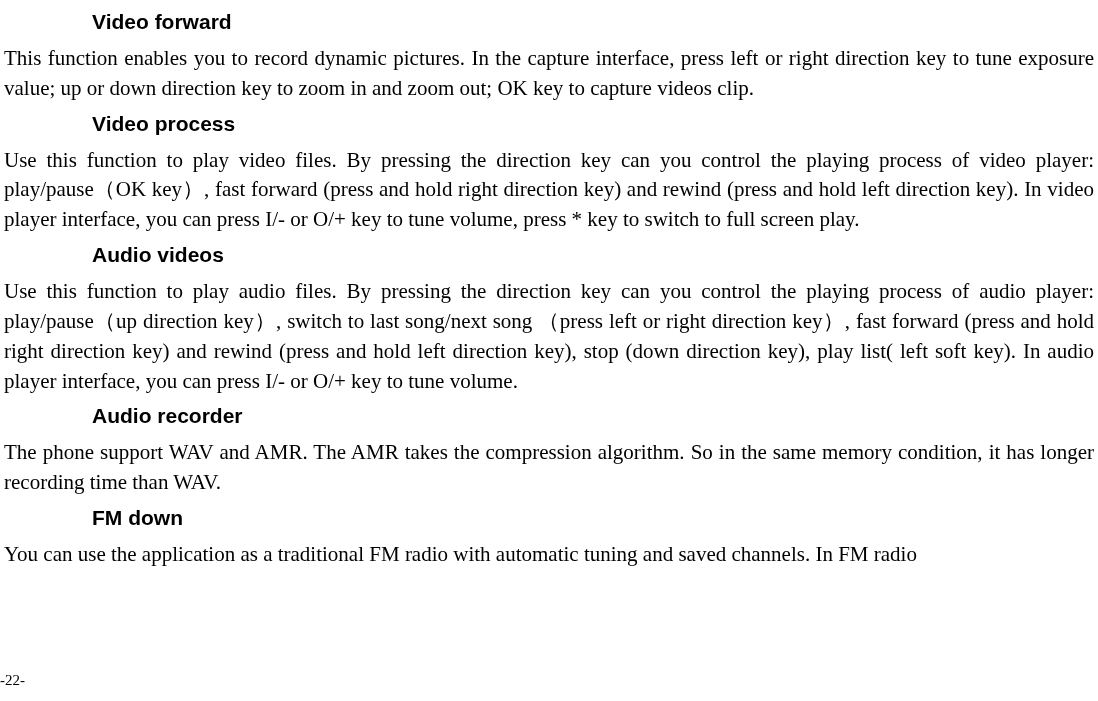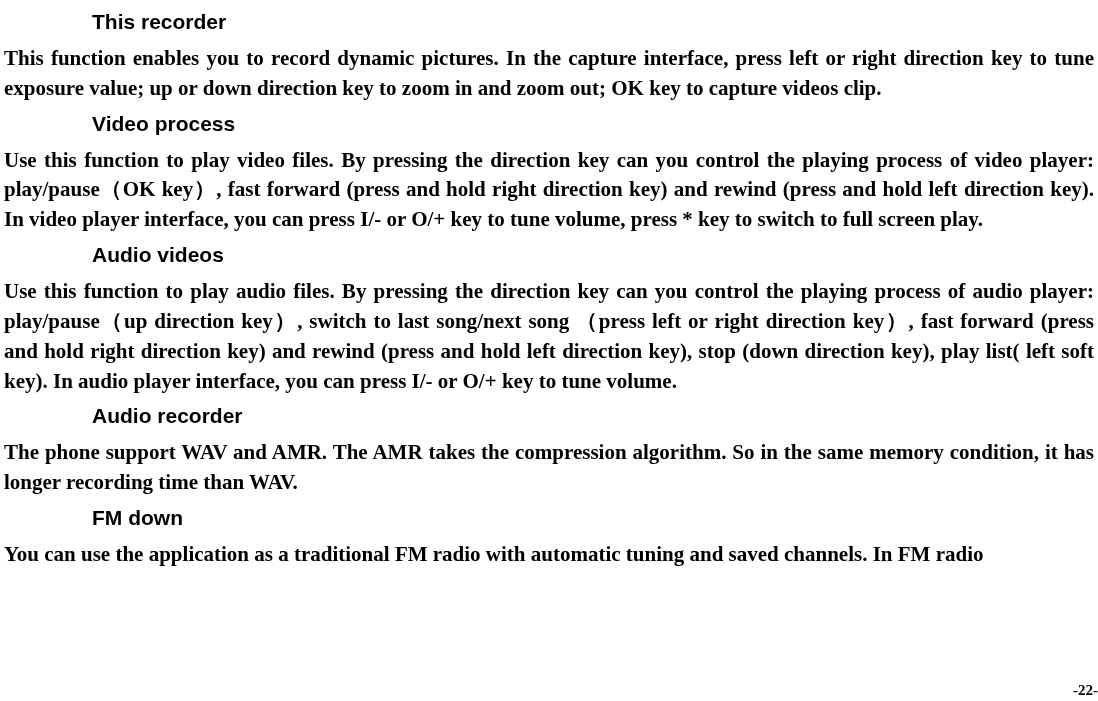--- a/index.html
+++ b/index.html
@@ -1,15 +1,15 @@
 <!DOCTYPE html>
 <html><head>
 <meta charset="utf-8">
 <style>
-  * { box-sizing: border-box; margin: 0; padding: 0; font-weight: bold; }
+  * { box-sizing: border-box; margin: 0; padding: 0; }
   body {
     width: 1098px;
     height: 701px;
     background: #fff;
     font-family: "Times New Roman", Times, serif;
     color: #000;
     padding: 6px 4px 0 4px;
     position: relative;
   }
   .heading {
@@ -21,33 +21,32 @@
     margin-bottom: 10px;
   }
   .para {
     font-size: 21px;
     line-height: 1.42;
     text-align: justify;
     margin-bottom: 8px;
   }
   .pagenum {
     position: absolute;
-    bottom: 2px;
+    bottom: 12px;
     left: 0;
     width: 100%;
-    text-align: right;
+    text-align: left;
     font-size: 15px;
     font-family: "Times New Roman", Times, serif;
-    padding-left: 43px;
   }
 </style>
 </head>
 <body>
 
-<div class="heading">This recorder</div>
+<div class="heading">Video forward</div>
 <p class="para">This function enables you to record dynamic pictures. In the capture interface, press left or right direction key to tune exposure value; up or down direction key to zoom in and zoom out; OK key to capture videos clip.</p>
 
 <div class="heading">Video process</div>
 <p class="para">Use this function to play video files. By pressing the direction key can you control the playing process of video player: play/pause（OK key）, fast forward (press and hold right direction key) and rewind (press and hold left direction key). In video player interface, you can press I/- or O/+ key to tune volume, press * key to switch to full screen play.</p>
 
 <div class="heading">Audio videos</div>
 <p class="para">Use this function to play audio files. By pressing the direction key can you control the playing process of audio player: play/pause（up direction key）, switch to last song/next song （press left or right direction key）, fast forward (press and hold right direction key) and rewind (press and hold left direction key), stop (down direction key), play list( left soft key). In audio player interface, you can press I/- or O/+ key to tune volume.</p>
 
 <div class="heading">Audio recorder</div>
 <p class="para">The phone support WAV and AMR. The AMR takes the compression algorithm. So in the same memory condition, it has longer recording time than WAV.</p>

